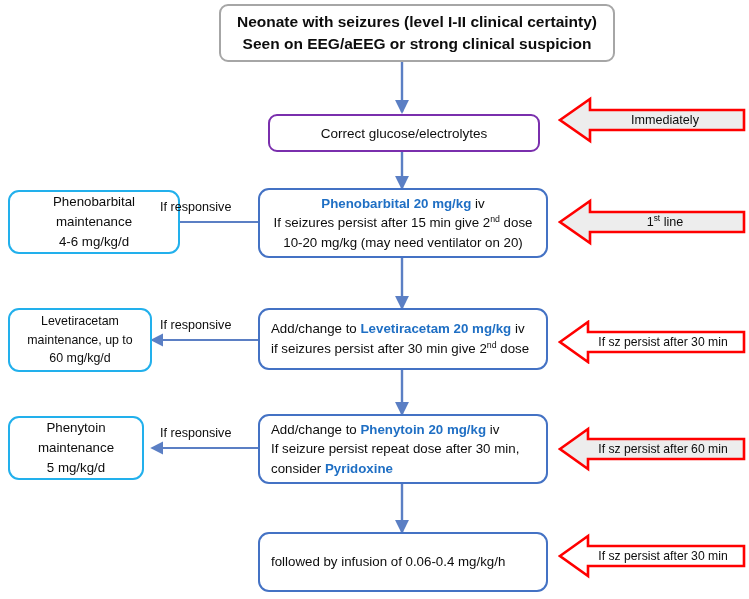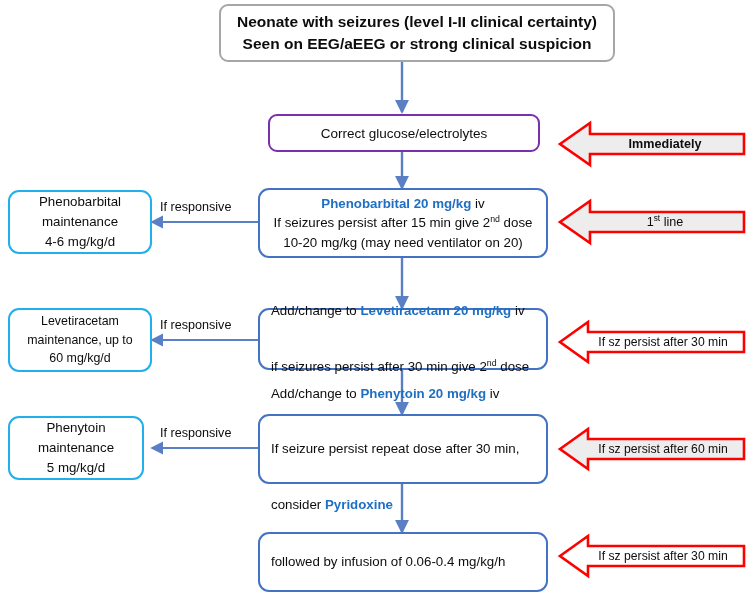--- a/index.html
+++ b/index.html
@@ -66,21 +66,21 @@
   
   .box-blue {
     border: 2px solid #4472c4;
     border-radius: 11px;
     font-size: 13.3px;
     color: #0d0d0d;
     line-height: 1.47;
     padding: 12px 11px;
   }
   .box-blue.center { align-items: center; text-align: center; }
-  .box-blue.left   { align-items: flex-start; text-align: left; gap: 36px; }
+  .box-blue.left   { align-items: flex-start; text-align: left; }
 
   
   .box-cyan {
     border: 2.4px solid #22b0ec;
     border-radius: 11px;
     align-items: center;
     text-align: center;
     font-size: 13.3px;
     color: #0d0d0d;
     line-height: 1.5;
@@ -184,21 +184,21 @@
   <div class="node box-blue left" style="left:258px; top:414px; width:290px; height:70px;">
     <span class="ln"><span>Add/change to </span><span class="drug">Phenytoin 20 mg/kg</span><span> iv</span></span>
     <span class="ln">If seizure persist repeat dose after 30 min,</span>
     <span class="ln"><span>consider </span><span class="drug">Pyridoxine</span></span>
   </div>
 
   <div class="node box-blue left" style="left:258px; top:532px; width:290px; height:60px;">
     <span class="ln">followed by infusion of 0.06-0.4 mg/kg/h</span>
   </div>
 
-  <div class="node box-cyan" style="left:8px; top:190px; width:144px; height:64px;">
+  <div class="node box-cyan" style="left:8px; top:190px; width:172px; height:64px;">
     <span class="ln">Phenobarbital</span>
     <span class="ln">maintenance</span>
     <span class="ln">4-6 mg/kg/d</span>
   </div>
 
   <div class="node box-cyan" style="left:8px; top:308px; width:144px; height:64px; font-size:12.4px;">
     <span class="ln">Levetiracetam</span>
     <span class="ln">maintenance, up to</span>
     <span class="ln">60 mg/kg/d</span>
   </div>
@@ -206,21 +206,21 @@
   <div class="node box-cyan" style="left:8px; top:416px; width:136px; height:64px;">
     <span class="ln">Phenytoin</span>
     <span class="ln">maintenance</span>
     <span class="ln">5 mg/kg/d</span>
   </div>
 
   <div class="conn-label" style="left:160px; top:200px;">If responsive</div>
   <div class="conn-label" style="left:160px; top:318px;">If responsive</div>
   <div class="conn-label" style="left:160px; top:426px;">If responsive</div>
 
-  <div class="arrow-red" style="left:558px; top:120px; width:188px; height:48px;font-weight:bold;">
+  <div class="arrow-red" style="left:558px; top:96px; width:188px; height:48px;">
     <svg width="188" height="48" viewBox="0 0 188 48">
       <path d="M2,24 L32,3 L32,14 L186,14 L186,34 L32,34 L32,45 Z" fill="#ededed" stroke="#ff0000" stroke-width="2.6" stroke-linejoin="miter"></path>
     </svg>
     <span class="atext">Immediately</span>
   </div>
 
   <div class="arrow-red" style="left:558px; top:198px; width:188px; height:48px;">
     <svg width="188" height="48" viewBox="0 0 188 48">
       <path d="M2,24 L32,3 L32,14 L186,14 L186,34 L32,34 L32,45 Z" fill="#ededed" stroke="#ff0000" stroke-width="2.6" stroke-linejoin="miter"></path>
     </svg>

